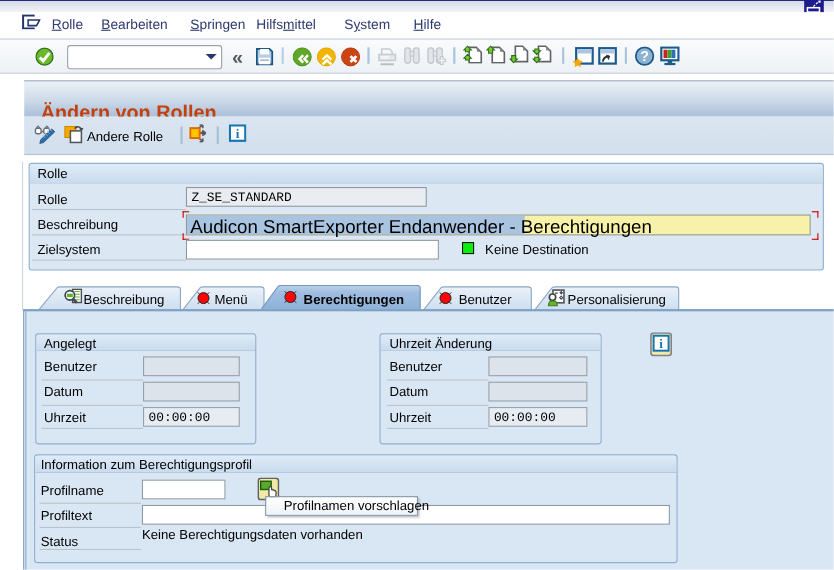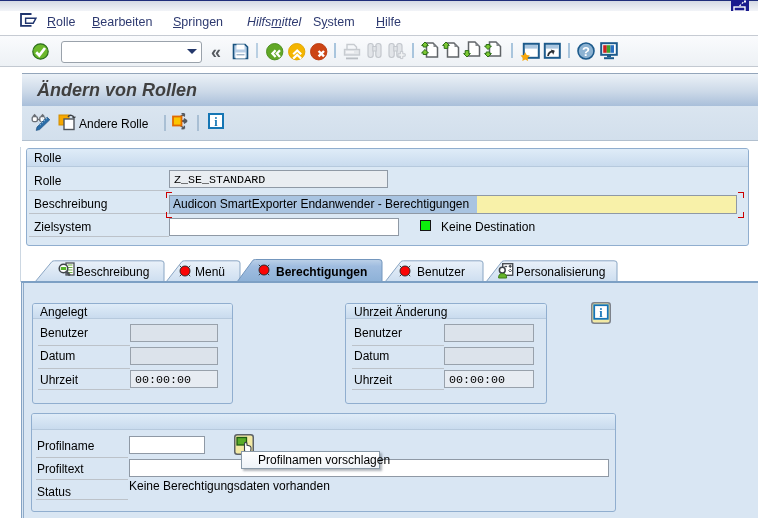--- a/index.html
+++ b/index.html
@@ -34,21 +34,21 @@
 <div class="abs" style="left:20px;top:13px;width:17px;height:14px;">
 <svg width="17" height="14" viewBox="0 0 17 14">
   <path d="M11.5 1 H1 V12.8 H11.5" fill="none" stroke="#20356e" stroke-width="1.8"></path>
   <path d="M5.6 5.2 H16 L13.2 10.3 H5.6 Z" fill="#fff" stroke="#20356e" stroke-width="1.4"></path>
   <path d="M13.9 9 L15.6 5.8" stroke="#20356e" stroke-width="0.9" stroke-dasharray="1.5 1"></path>
 </svg>
 </div>
 <div class="lbl" style="left:47px;top:15px;font-size:12.5px;color:#2e3a70;"><u>R</u>olle</div>
 <div class="lbl" style="left:92px;top:15px;font-size:12.5px;color:#2e3a70;"><u>B</u>earbeiten</div>
 <div class="lbl" style="left:173px;top:15px;font-size:12.5px;color:#2e3a70;"><u>S</u>pringen</div>
-<div class="lbl" style="left:247px;top:15px;font-size:12.5px;color:#2e3a70;font-style:italic;">Hilfs<u>m</u>ittel</div>
+<div class="lbl" style="left:233px;top:15px;font-size:12.5px;color:#2e3a70;">Hilfs<u>m</u>ittel</div>
 <div class="lbl" style="left:313px;top:15px;font-size:12.5px;color:#2e3a70;">S<u>y</u>stem</div>
 <div class="lbl" style="left:376px;top:15px;font-size:12.5px;color:#2e3a70;"><u>H</u>ilfe</div>
 
 <div class="abs" style="left:0;top:35px;width:758px;height:32px;background:linear-gradient(#fafbfd,#edf1f5);border-top:1px solid #c6cbd3;border-bottom:1px solid #c3c9d1;box-sizing:border-box;"></div>
 
 <div class="abs" style="left:32px;top:43px;width:17px;height:17px;">
 <svg width="17" height="17">
       <circle cx="8.5" cy="8.5" r="7.7" fill="#6cb82b" stroke="#2c6e1e" stroke-width="1.2"></circle>
 <path d="M4.2 9.2 L7.3 12.4 L13 5" stroke="#fff" stroke-width="2.7" fill="none"></path>
     </svg>
@@ -176,21 +176,21 @@
       <rect x="1.2" y="1.2" width="15.6" height="11.6" fill="#fff" stroke="#1c5a8c" stroke-width="2"></rect>
 <rect x="3.2" y="3.2" width="3.6" height="7.6" fill="#cc2222"></rect>
 <rect x="6.8" y="3.2" width="3.6" height="7.6" fill="#3fa32a"></rect>
 <rect x="10.4" y="3.2" width="3.6" height="7.6" fill="#2a6fc0"></rect>
 <rect x="7" y="13" width="4" height="2.2" fill="#1c5a8c"></rect>
 <rect x="4" y="15.2" width="10" height="2" fill="#1c5a8c"></rect>
     </svg>
 </div>
 
 <div class="abs" style="left:22px;top:73px;width:736px;height:33px;border-top:1px solid #93a5ba;background:linear-gradient(#ebf1f7,#ccd9e8 55%,#a9bfda);box-sizing:border-box;"></div>
-<div class="abs" style="left:37px;top:80px;font-size:18px;font-weight:bold;font-style:italic;color:#404040;">Ändern von Rollen</div>
+<div class="abs" style="left:37px;top:92px;font-size:18px;font-weight:bold;color:#c2410c;">Ändern von Rollen</div>
 
 <div class="abs" style="left:22px;top:106px;width:736px;height:35px;background:linear-gradient(#dae5f0,#d2dfec);border-bottom:1px solid #b1bfce;box-sizing:border-box;"></div>
 
 <div class="abs" style="left:31px;top:112px;width:21px;height:21px;">
 <svg width="21" height="21">
 <path d="M2 4.5 l1.6 -1.8 l1.6 1.8 M10 4.5 l1.6 -1.8 l1.6 1.8" stroke="#6a6f76" stroke-width="1.2" fill="none"></path>
 <rect x="1.2" y="4.6" width="5.2" height="5" rx="1.6" fill="#fff" stroke="#6a6f76" stroke-width="1.3"></rect>
 <rect x="8.8" y="4.6" width="5.2" height="5" rx="1.6" fill="#fff" stroke="#6a6f76" stroke-width="1.3"></rect>
 <path d="M6.2 8.5 q1.3 -2.2 2.8 0" stroke="#6a6f76" stroke-width="1.2" fill="none"></path>
 <path d="M16.2 5.2 l2.6 2.6 L8.6 17.6 l-3.4 0.8 L6 15 Z" fill="#2a6da8" stroke="#1c4f80" stroke-width="0.7"></path>
@@ -235,21 +235,21 @@
   <div class="lbl" style="left:7px;top:48px;">Beschreibung</div>
   <div class="ul" style="left:2px;top:64px;width:140px;"></div>
   <div class="lbl" style="left:7px;top:71px;">Zielsystem</div>
   <div class="ul" style="left:2px;top:87px;width:140px;"></div>
 </div>
 
 <div class="fld" style="left:169px;top:170px;width:219px;height:18px;background:#e9edf1;"></div>
 <div class="mono abs" style="left:174px;top:173px;">Z_SE_STANDARD</div>
 <div class="fld" style="left:169px;top:195px;width:568px;height:19px;background:#f8f1a9;"></div>
 <div class="abs" style="left:170px;top:196px;width:307px;height:17px;background:#a9c4e1;"></div>
-<div class="lbl" style="left:173px;top:197px;font-size:12px;">Audicon SmartExporter Endanwender - Berechtigungen</div>
+<div class="lbl" style="left:173px;top:197px;font-size:17px;">Audicon SmartExporter Endanwender - Berechtigungen</div>
 
 <div class="abs" style="left:166px;top:192px;width:5px;height:5px;border-left:1px solid #cc0000;border-top:1px solid #cc0000;"></div>
 <div class="abs" style="left:166px;top:212px;width:5px;height:5px;border-left:1px solid #cc0000;border-bottom:1px solid #cc0000;"></div>
 <div class="abs" style="left:738px;top:192px;width:5px;height:5px;border-right:1px solid #cc0000;border-top:1px solid #cc0000;"></div>
 <div class="abs" style="left:738px;top:212px;width:5px;height:5px;border-right:1px solid #cc0000;border-bottom:1px solid #cc0000;"></div>
 <div class="fld" style="left:169px;top:218px;width:230px;height:18px;"></div>
 
 <div class="abs" style="left:420px;top:220px;width:11px;height:11px;background:#0cef0c;border:1px solid #151515;box-sizing:border-box;"></div>
 <div class="lbl" style="left:441px;top:220px;">Keine Destination</div>
 
@@ -359,20 +359,21 @@
 <div class="abs" style="left:591px;top:302px;width:20px;height:22px;">
 <svg width="20" height="22">
 <rect x="0.75" y="0.75" width="18.5" height="20.5" rx="2.5" fill="#f2e9a4" stroke="#7d828b" stroke-width="1.5"></rect>
 <rect x="3.2" y="3.2" width="13.6" height="13.6" fill="#fff" stroke="#1474b8" stroke-width="1.8"></rect>
 <text x="10" y="14.5" text-anchor="middle" font-family="Liberation Serif" font-size="12" font-weight="bold" fill="#1474b8">i</text>
 </svg>
 </div>
 
 <div class="grp" style="left:31px;top:413px;width:585px;height:99px;background:#d9e6f3;">
   <div class="grphdr" style="height:15px;"></div>
+  <div class="lbl" style="left:5px;top:1px;">Information zum Berechtigungsprofil</div>
   <div class="lbl" style="left:5px;top:25px;">Profilname</div>
   <div class="ul" style="left:4px;top:43px;width:92px;"></div>
   <div class="lbl" style="left:5px;top:48px;">Profiltext</div>
   <div class="ul" style="left:4px;top:65px;width:92px;"></div>
   <div class="lbl" style="left:5px;top:71px;">Status</div>
   <div class="ul" style="left:4px;top:85px;width:92px;"></div>
 </div>
 <div class="fld" style="left:129px;top:436px;width:76px;height:18px;"></div>
 
 <div class="abs" style="left:234px;top:434px;width:20px;height:21px;">

